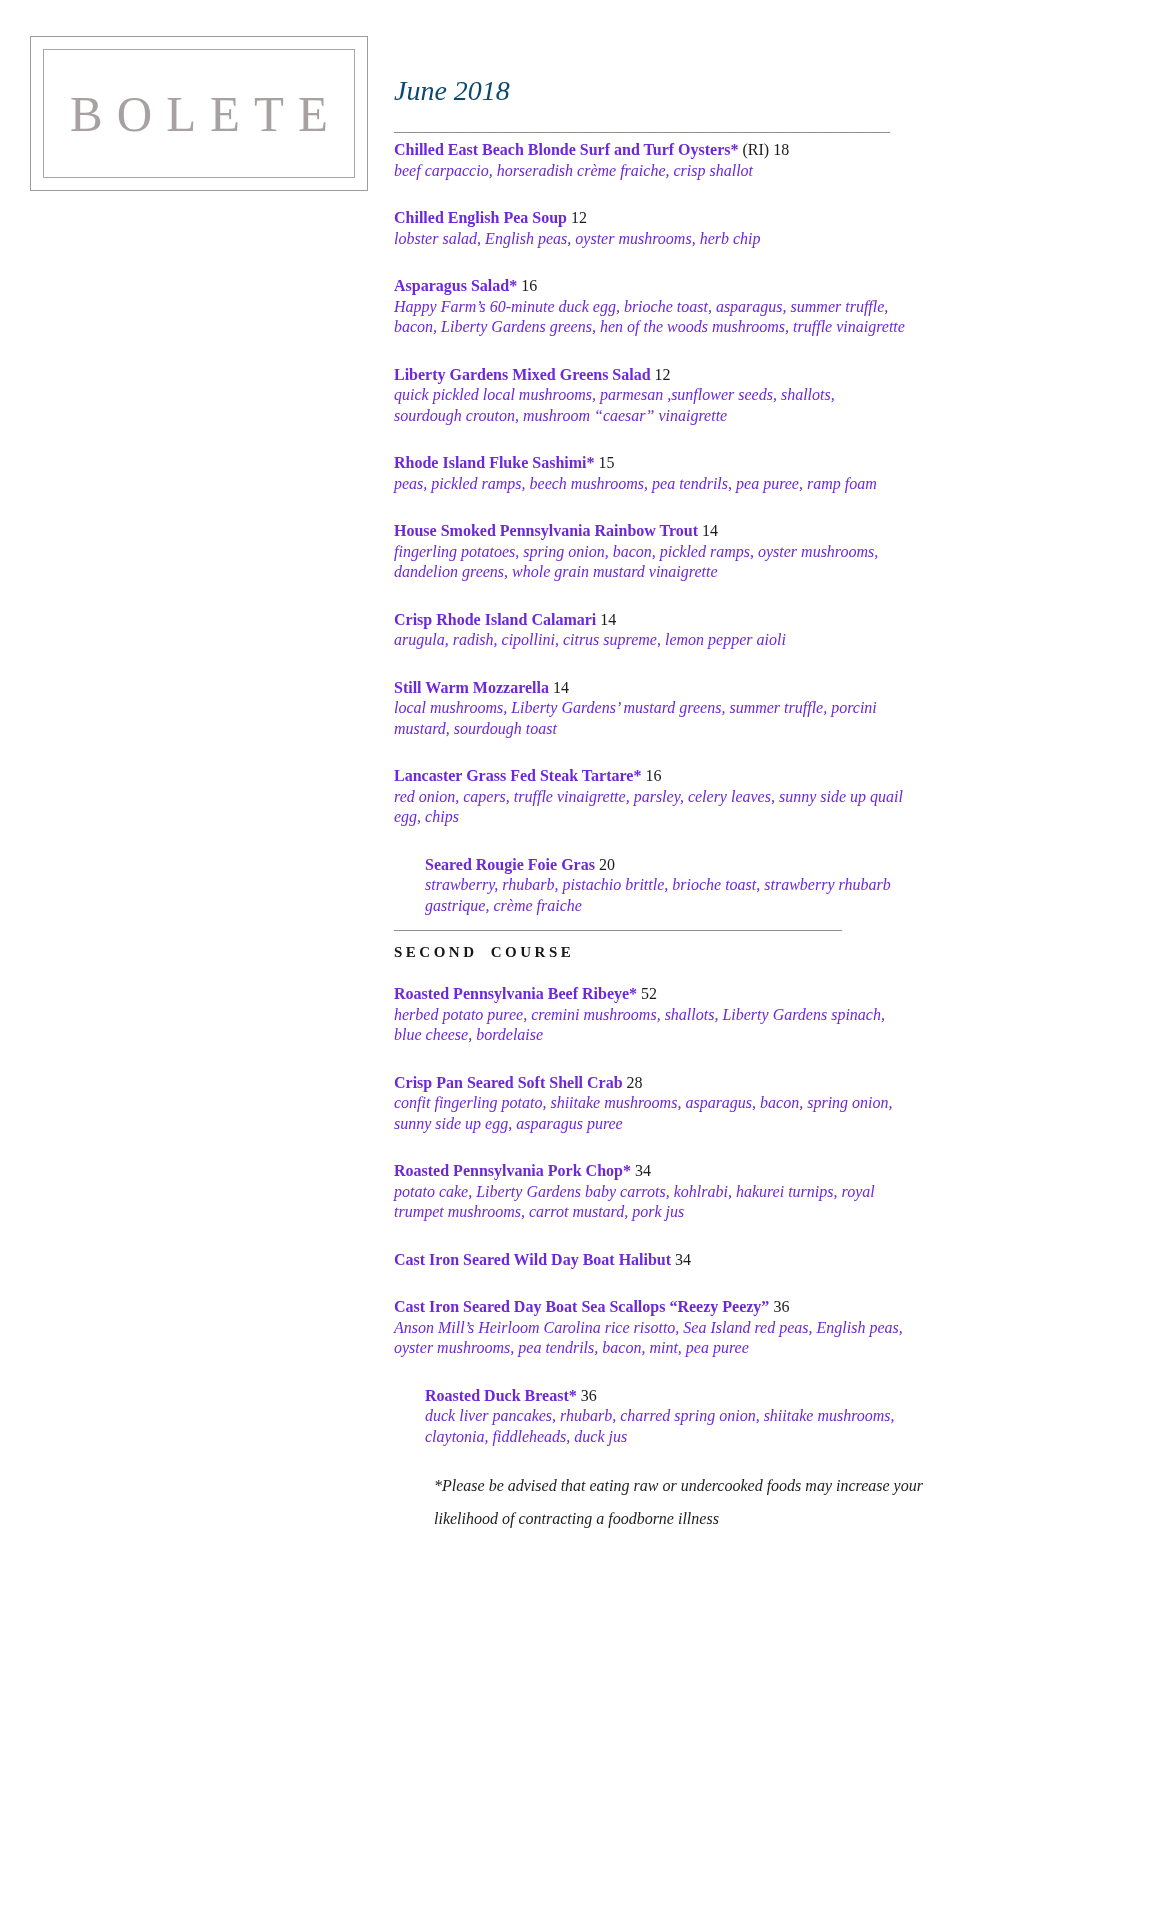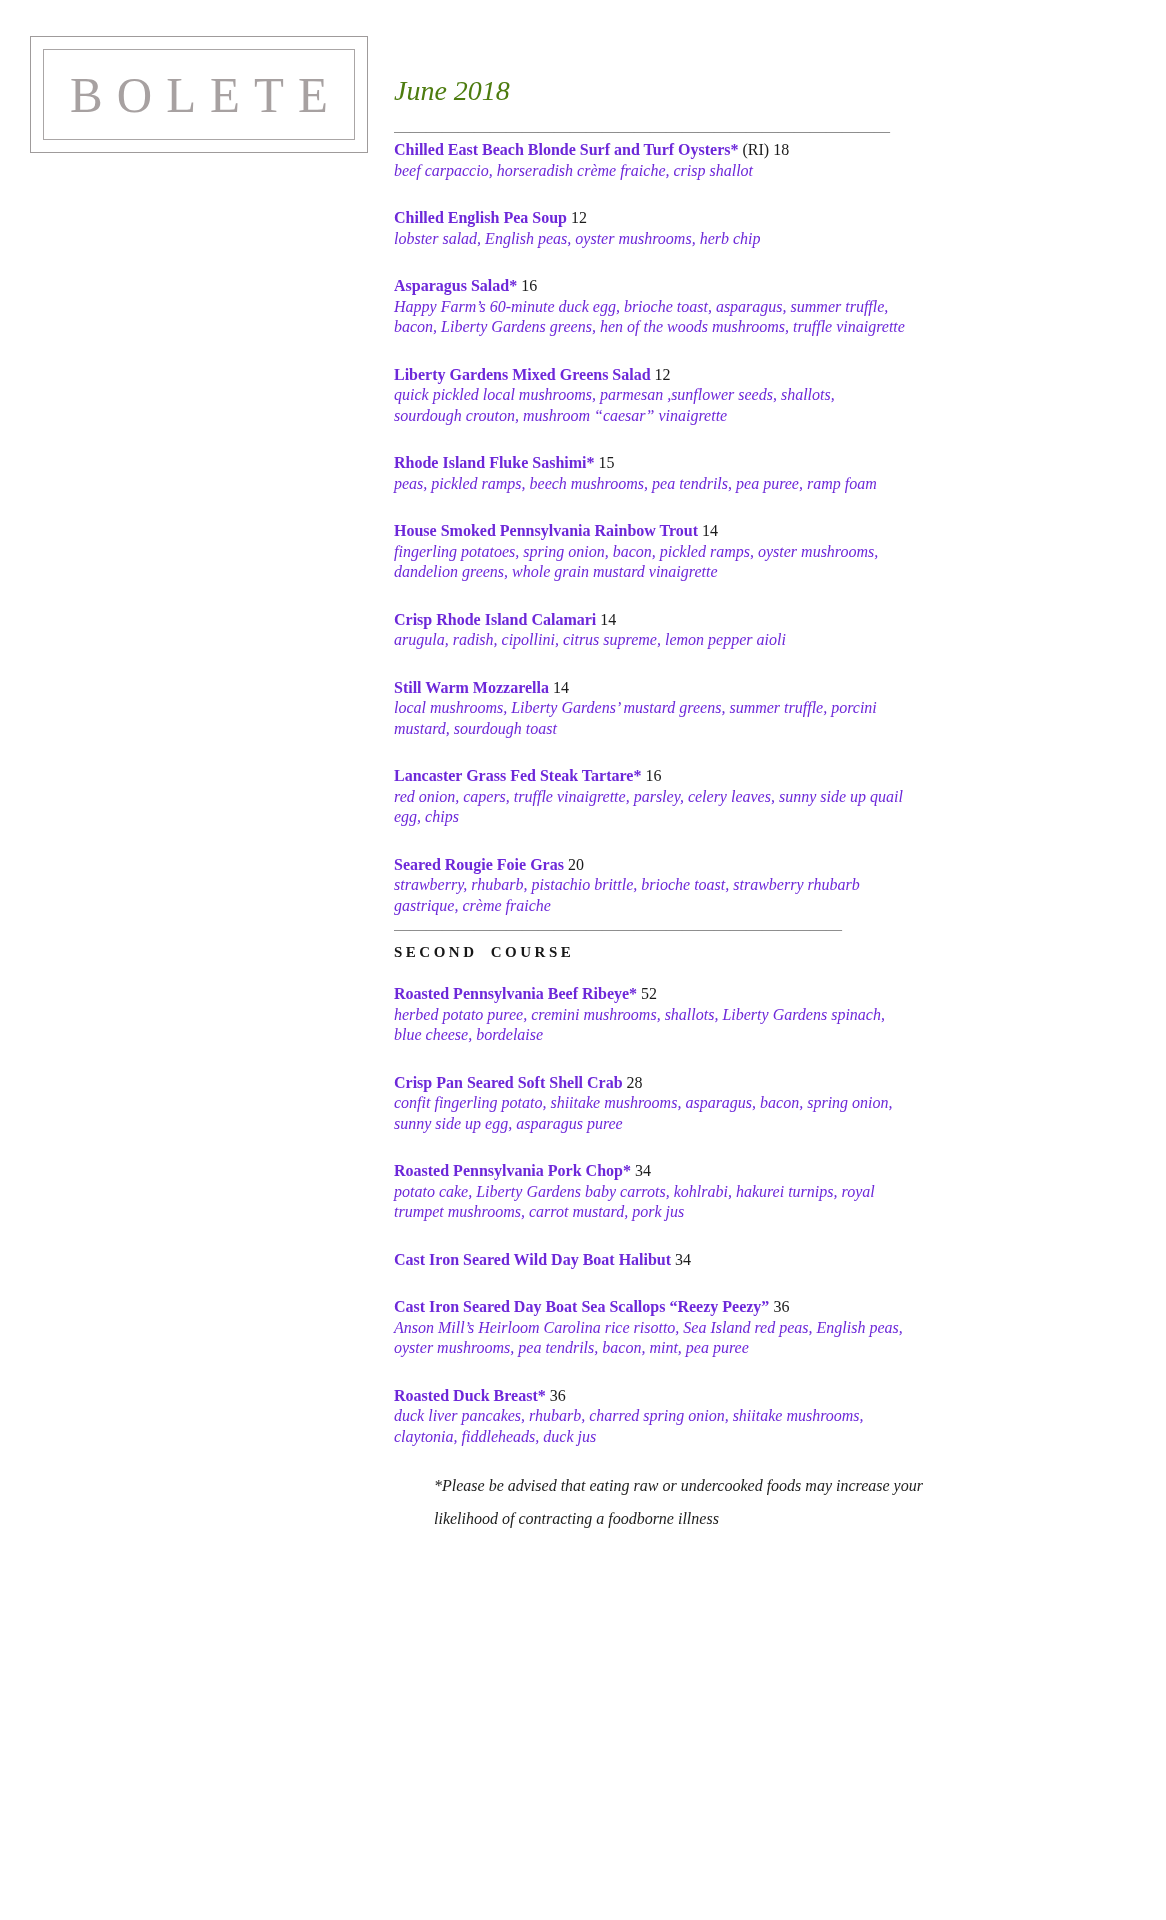--- a/index.html
+++ b/index.html
@@ -13,21 +13,21 @@
     position: relative;
     overflow: hidden;
   }
 
   
   .logo-box {
     position: absolute;
     left: 30px;
     top: 36px;
     width: 338px;
-    height: 117px;
+    height: 155px;
     border: 1px solid #9f9b9b;
     padding: 12px;
     background: #fff;
   }
   .logo-inner {
     width: 100%;
     height: 100%;
     border: 1px solid #aaa6a6;
     display: flex;
     align-items: center;
@@ -50,41 +50,41 @@
     left: 394px;
     top: 74px;
     width: 512px;
   }
   .menu-title {
     font-style: italic;
     font-weight: 400;
     font-size: 28px;
     line-height: 34px;
     margin: 0 0 14px 0;
-    color: #4d7c0f;
+    color: #0c4a6e;
   }
   .divider {
     color: #7d7d7d;
     font-size: 16px;
     line-height: 18px;
     white-space: nowrap;
     overflow: hidden;
     width: 100%;
   }
   .section-heading {
     font-size: 15px;
     font-weight: 700;
     letter-spacing: 3.5px;
     word-spacing: 6px;
     line-height: 19px;
     margin: 5px 0 22px 0;
     color: #161616;
   }
   .menu-item { margin-bottom: 27px; font-size: 16px; line-height: 20.5px; }
-  .menu-section .menu-item:last-child { margin-bottom: 0; }
+  .menu-section .menu-item:last-child { margin-bottom: 0; margin-left: 31px; }
   .menu-section + .menu-section .divider { margin-top: 4px; }
   .item-name { font-weight: 700; color: #6d28d9; }
   .item-price { font-weight: 400; color: #1b1b1b; }
   .item-desc { color: #6d28d9; font-style: italic; }
   .disclaimer {
     margin-top: 23px;
     width: 512px;
     font-style: italic;
     font-size: 16px;
     line-height: 32.5px;

